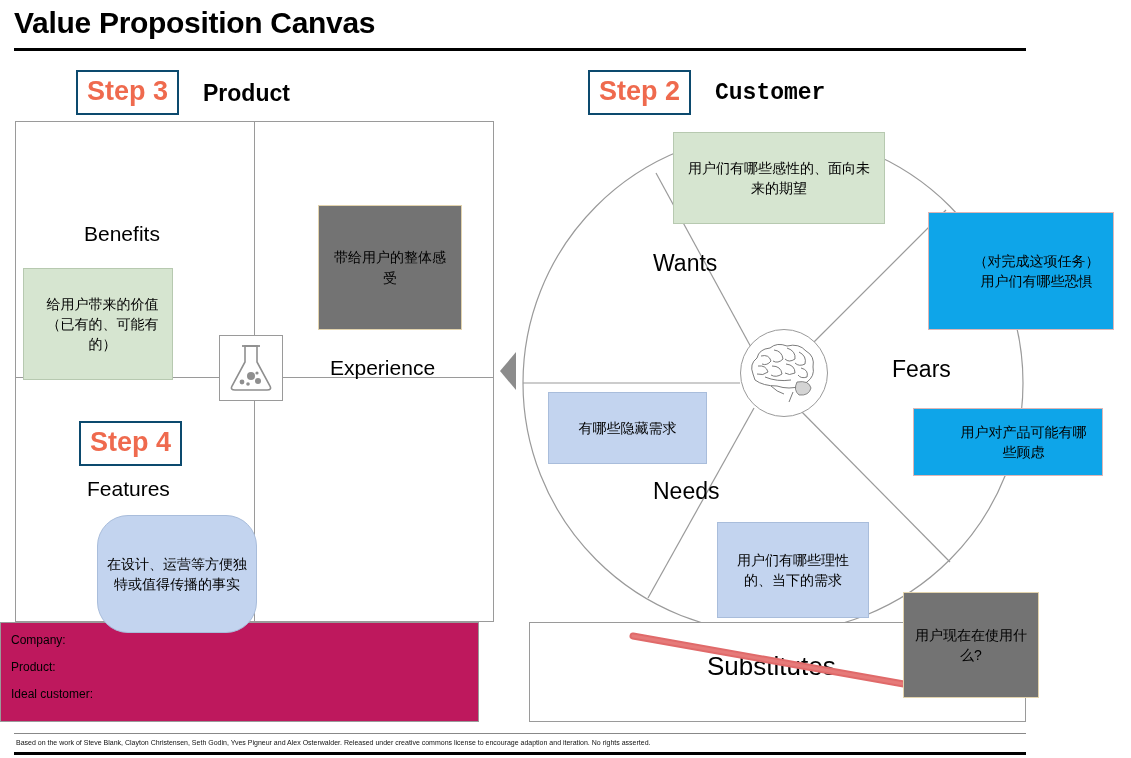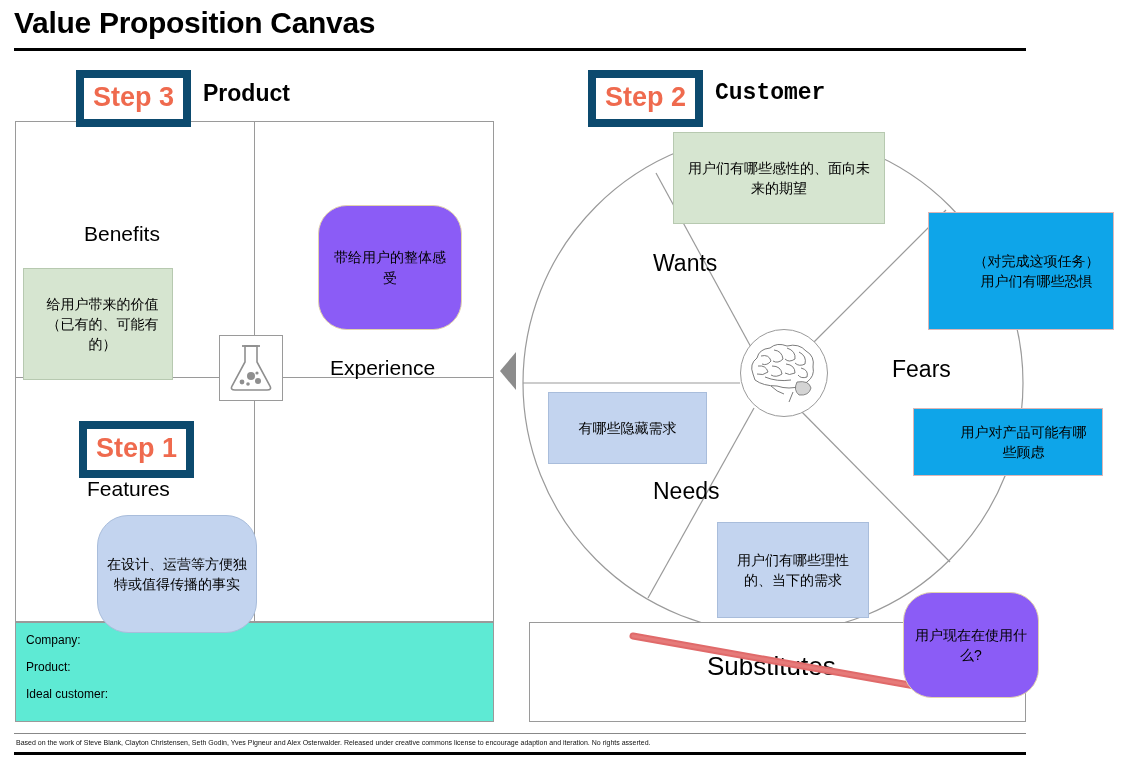--- a/index.html
+++ b/index.html
@@ -36,21 +36,21 @@
     left: 14px;
     top: 48px;
     width: 1012px;
     height: 3px;
     background: #000;
   }
 
   
   .step-badge {
     position: absolute;
-    border: 8px solid #0c4a6e;
+    border: 2px solid #0c4a6e;
     color: #ef6a4e;
     font-size: 27px;
     font-weight: bold;
     line-height: 1;
     padding: 6px 9px 8px 9px;
     background: #fff;
     white-space: nowrap;
     z-index: 40;
   }
   .section-title {
@@ -94,25 +94,25 @@
     width: 64px; height: 66px;
     border: 1px solid #9a9a9a;
     background: #fff;
     box-sizing: border-box;
     z-index: 25;
   }
 
   
   #company-box {
     position: absolute;
-    left: 15px; top: 622px;
+    left: 0; top: 622px;
     width: 479px; height: 100px;
     border: 1px solid #9a9a9a;
     box-sizing: border-box;
-    background: #5eead4;
+    background: #be185d;
     padding: 10px 0 0 10px;
     z-index: 5;
   }
   #company-box .field {
     font-size: 12px;
     color: #000;
     margin-bottom: 13px;
     white-space: nowrap;
   }
 
@@ -174,21 +174,21 @@
     line-height: 1.45;
     color: #000;
     display: flex;
     align-items: center;
     justify-content: center;
     text-align: center;
     padding: 6px 9px;
     z-index: 30;
   }
   .note.green  { background: #d6e5d0; border-color: #b7c9b0; }
-  .note.yellow { background: #8b5cf6; border-color: #e2d3ad; border-radius: 29px; }
+  .note.yellow { background: #737373; border-color: #e2d3ad; }
   .note.pink   { background: #0ea5e9; border-color: #ddb6b6; padding-left: 40px; }
   .note.blue   { background: #c3d4ef; border-color: #a9bddb; }
 
   
   #footer-rule-top {
     position: absolute; left: 14px; top: 733px;
     width: 1012px; height: 1px; background: #888;
   }
   #footer-text {
     position: absolute; left: 16px; top: 739px;
@@ -216,21 +216,21 @@
   <div class="section-title" style="left:715px; top:80px;font-family:Liberation Mono, monospace;">Customer</div>
 
   <div class="panel" id="product-panel"></div>
   <div id="product-vline"></div>
   <div id="product-hline"></div>
 
   <div class="label-plain" style="left:84px; top:222px;">Benefits</div>
   <div class="label-plain" style="left:330px; top:356px;">Experience</div>
   <div class="label-plain" style="left:87px; top:477px;">Features</div>
 
-  <div class="step-badge" style="left:79px; top:421px;">Step 1</div>
+  <div class="step-badge" style="left:79px; top:421px;">Step 4</div>
 
   <div id="flask-box">
     <svg width="62" height="64" viewBox="0 0 62 64">
       <path d="M25 10 L25 26 L12 50 Q10 54 15 54 L47 54 Q52 54 50 50 L37 26 L37 10 Z" fill="none" stroke="#8f8f8f" stroke-width="1.6"></path>
       <line x1="22" y1="10" x2="40" y2="10" stroke="#8f8f8f" stroke-width="1.8"></line>
       <circle cx="31" cy="40" r="4" fill="#8f8f8f"></circle>
       <circle cx="22" cy="46" r="2.4" fill="#8f8f8f"></circle>
       <circle cx="38" cy="45" r="3" fill="#8f8f8f"></circle>
       <circle cx="28" cy="48" r="1.8" fill="#8f8f8f"></circle>
       <circle cx="37" cy="37" r="1.6" fill="#8f8f8f"></circle>

